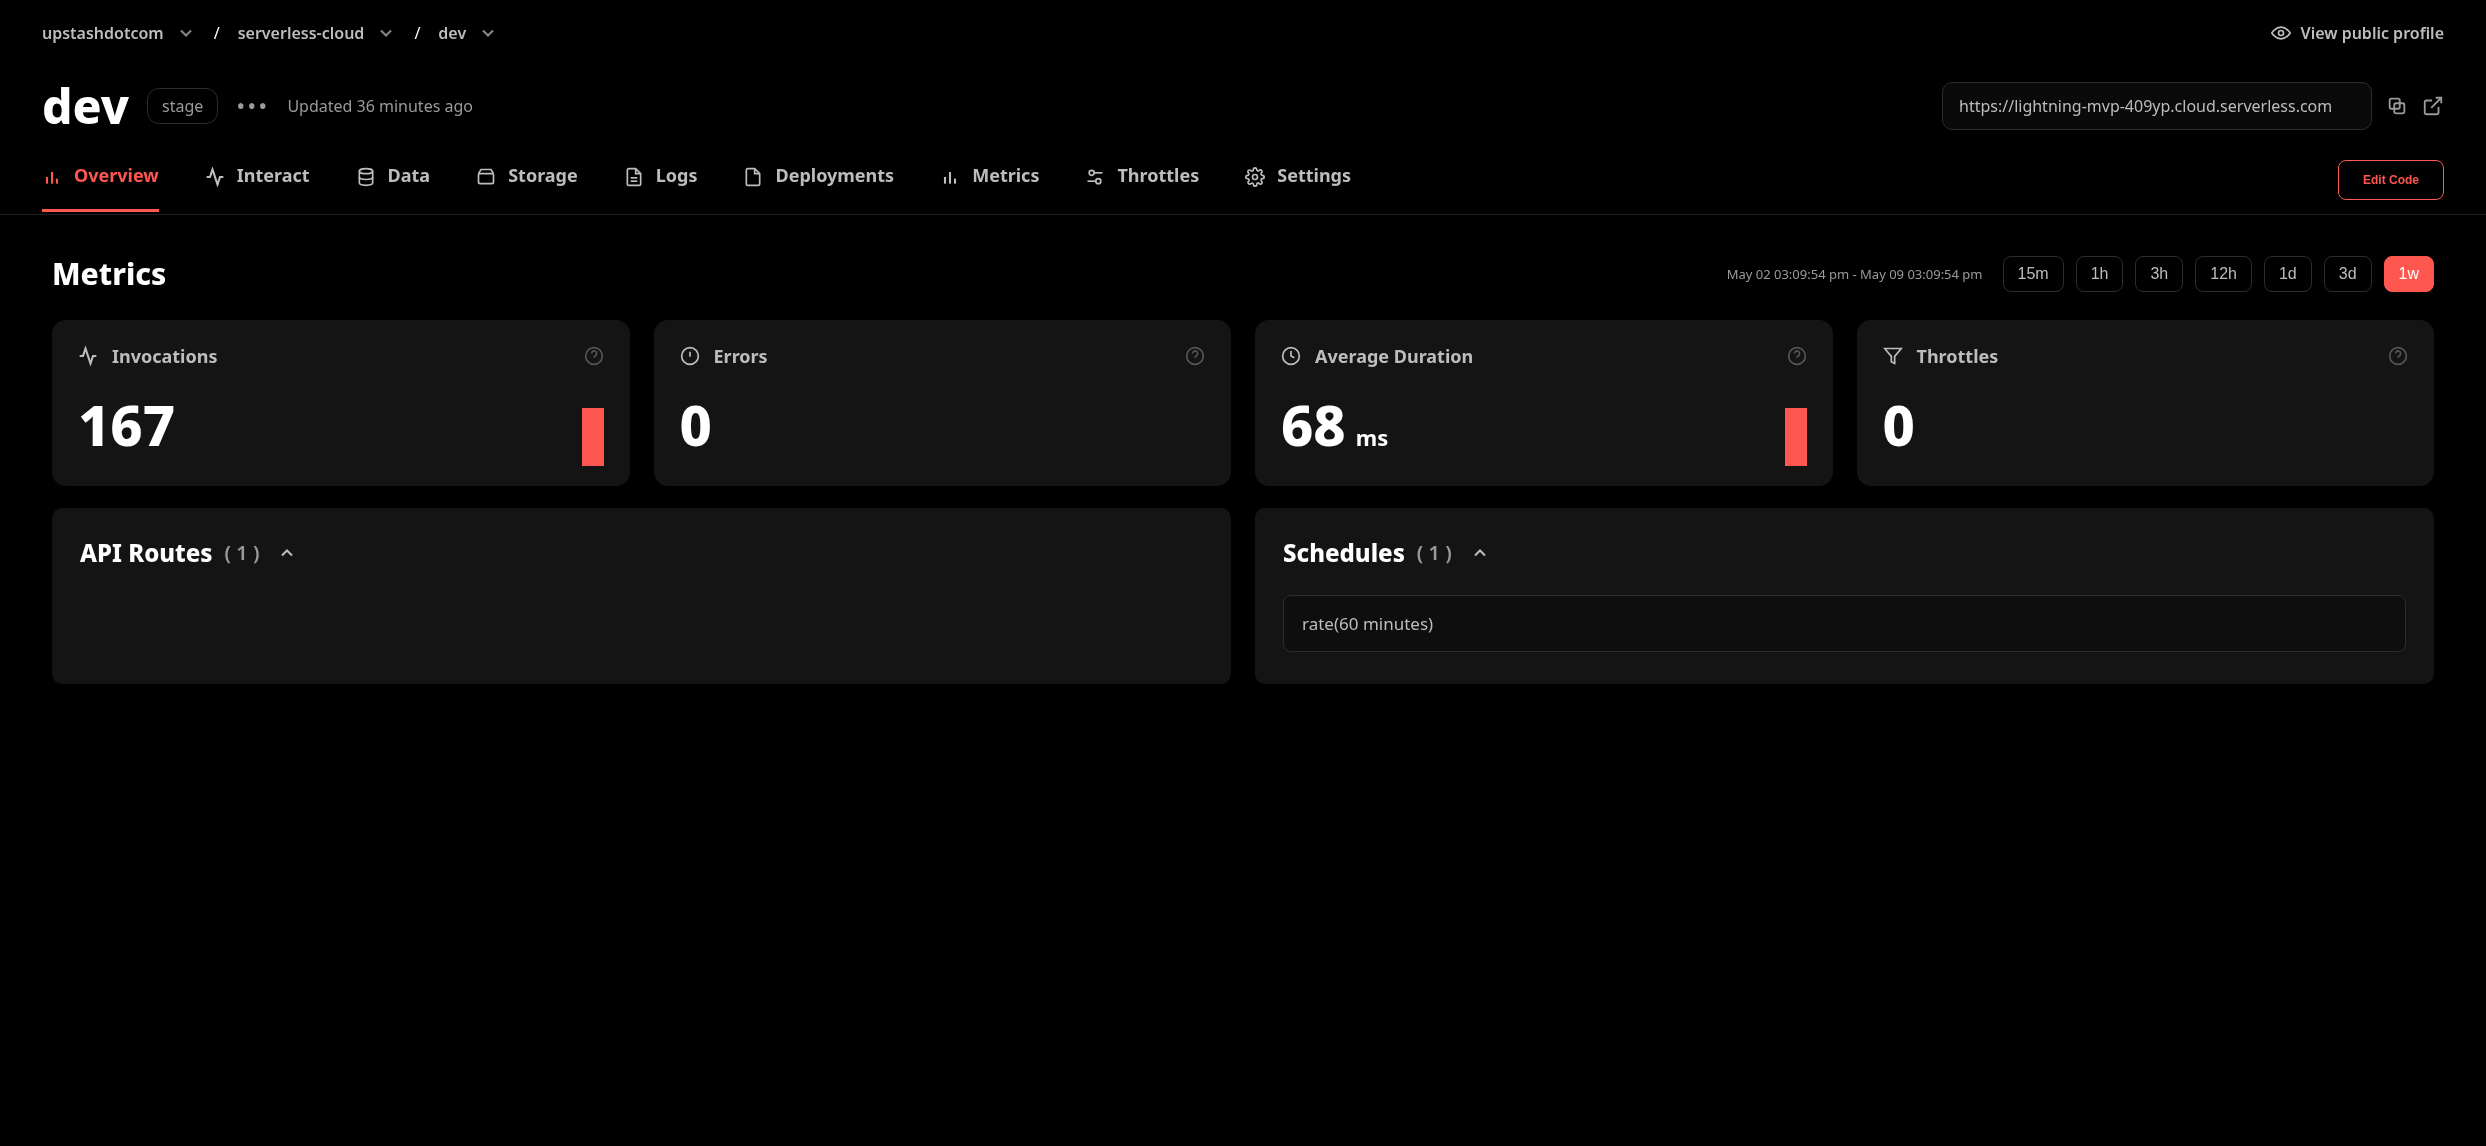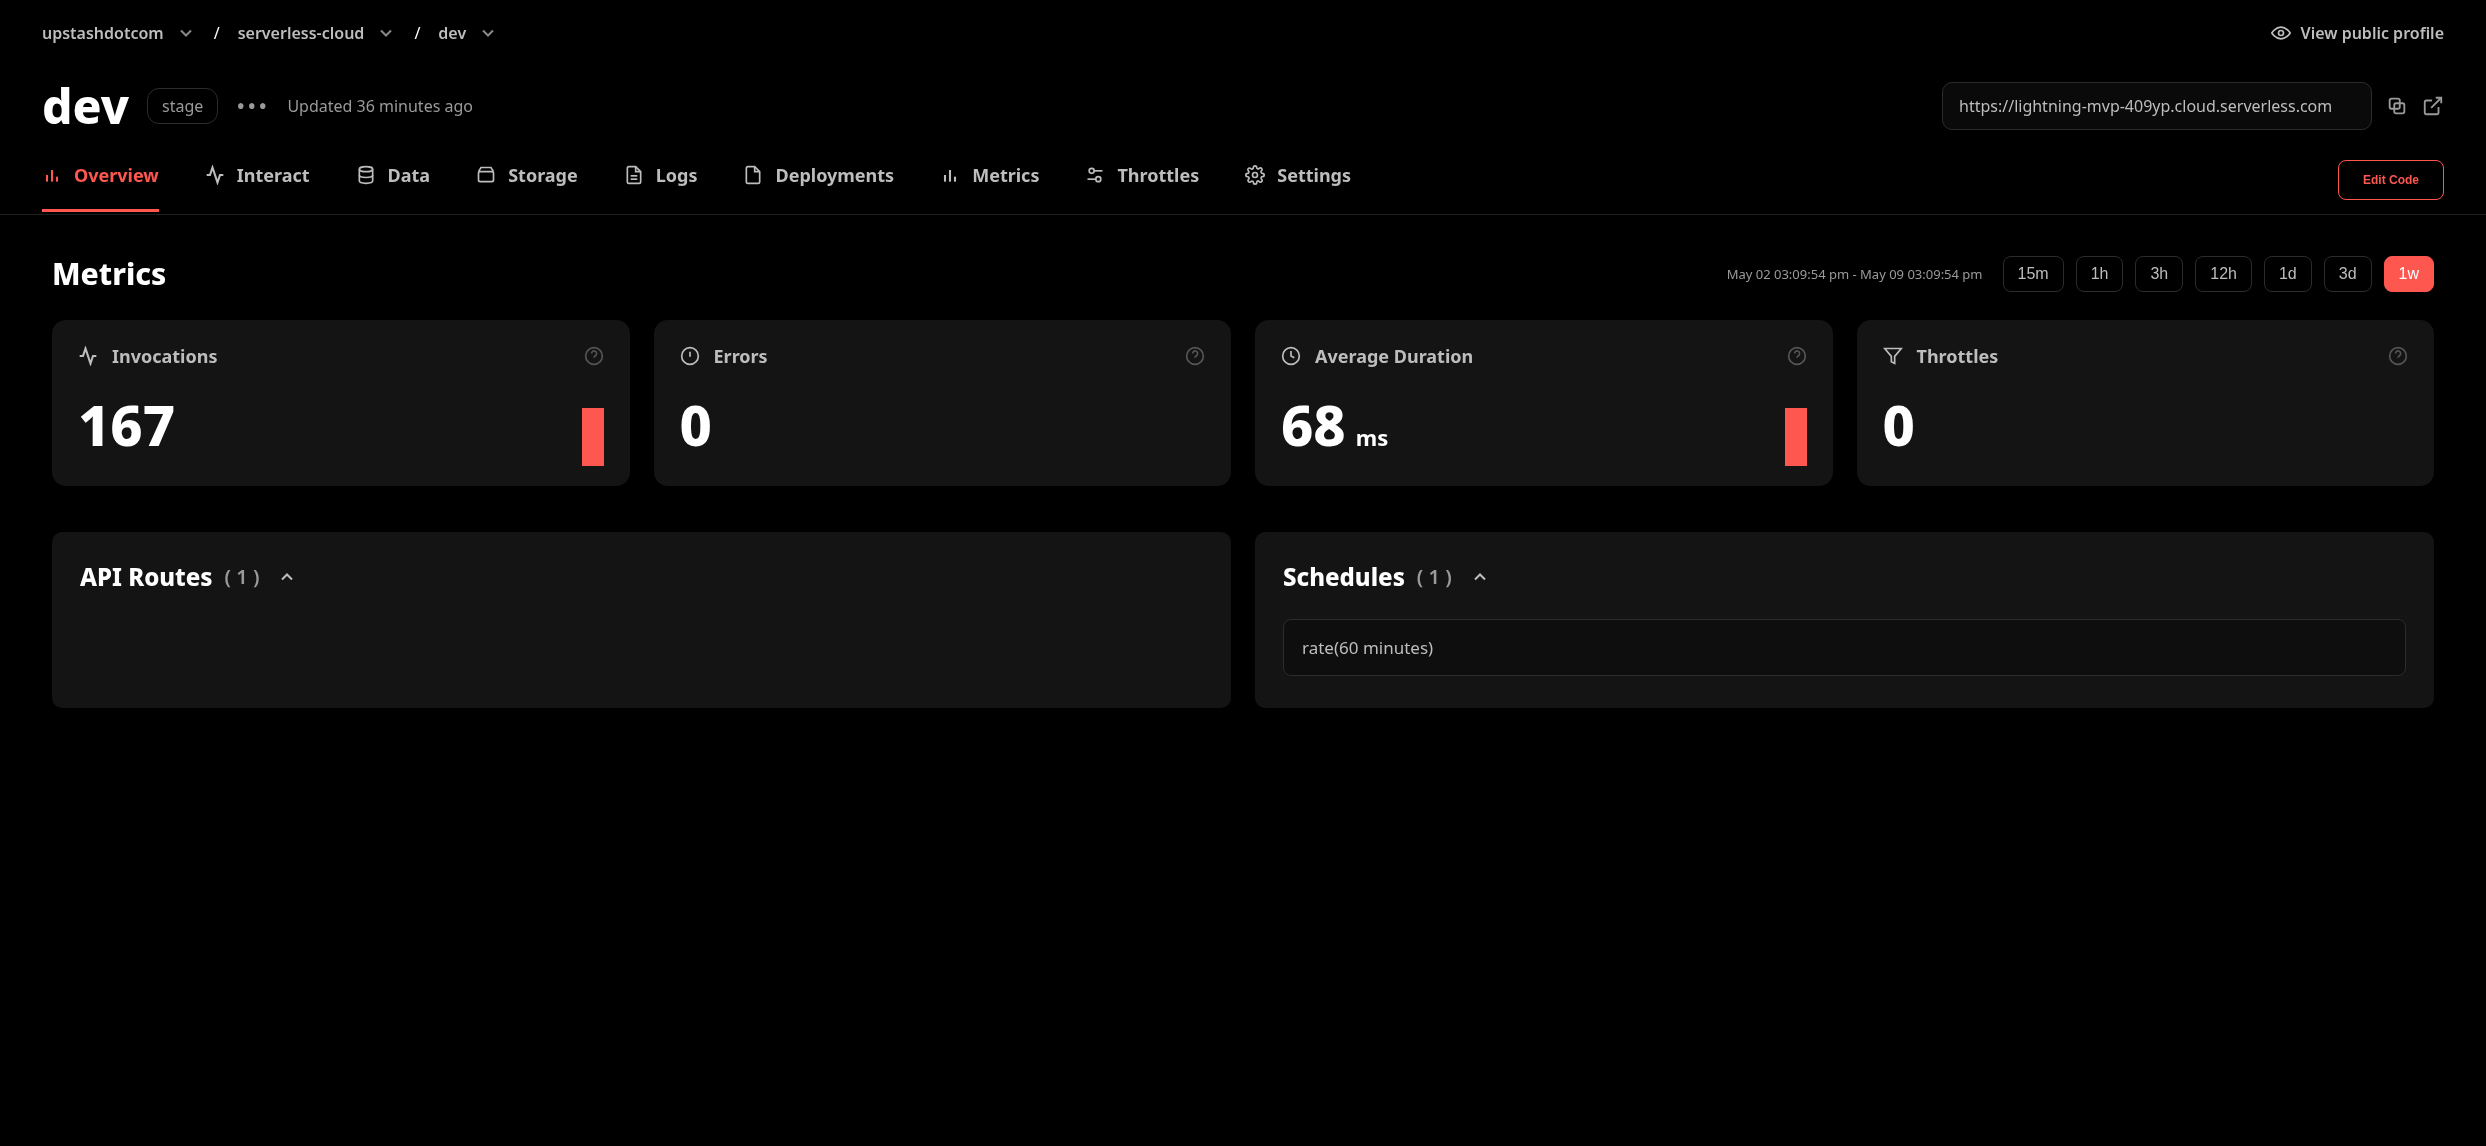--- a/index.html
+++ b/index.html
@@ -48,21 +48,21 @@
     background:#0a0a0a;
   }
   .iconbtn{color:var(--muted);display:flex}
 
   
   .tabs{
     display:flex;align-items:center;gap:46px;
     padding:30px 42px 0;
     border-bottom:1px solid #1e1e1e;
   }
-  .tab{display:flex;align-items:center;gap:12px;color:var(--muted2);font-weight:700;font-size:18px;padding-bottom:22px;border-bottom:3px solid transparent}
+  .tab{display:flex;align-items:flex-end;gap:12px;color:var(--muted2);font-weight:700;font-size:18px;padding-bottom:22px;border-bottom:3px solid transparent}
   .tab.active{color:var(--accent);border-bottom-color:var(--accent)}
   .tab .ico{color:inherit}
   .tabs-right{margin-left:auto;padding-bottom:14px}
   .edit-btn{
     border:1px solid var(--accent);color:var(--accent);background:transparent;
     border-radius:8px;padding:12px 24px;font-weight:800;font-size:12px;cursor:pointer
   }
 
   
   .content{padding:38px 52px 60px}
@@ -74,21 +74,21 @@
   .pill.active{background:var(--accent);border-color:var(--accent);color:#fff}
 
   .cards{display:grid;grid-template-columns:repeat(4,1fr);gap:24px;margin-top:26px}
   .card{background:var(--panel);border-radius:14px;padding:24px 26px;position:relative;min-height:160px}
   .card-title{display:flex;align-items:center;gap:14px;color:var(--muted2);font-weight:700;font-size:18px}
   .help{margin-left:auto;color:#555}
   .big{font-size:56px;font-weight:800;margin-top:18px;display:flex;align-items:baseline;gap:10px}
   .big .unit{font-size:22px;font-weight:700}
   .bar{position:absolute;right:26px;bottom:20px;width:22px;height:58px;background:var(--accent)}
 
-  .lower{display:grid;grid-template-columns:1fr 1fr;gap:24px;margin-top:46px}
+  .lower{display:grid;grid-template-columns:1fr 1fr;gap:24px;margin-top:22px}
   .panel{background:var(--panel);border-radius:10px;padding:28px 28px 32px}
   .panel-h{display:flex;align-items:center;gap:12px;font-size:24px;font-weight:800}
   .panel-h .count{color:var(--muted);font-weight:600;font-size:20px}
   .panel-h .chev{margin-left:6px;color:var(--muted2)}
   .row{display:flex;align-items:center;gap:24px;margin-top:26px}
   .method{color:var(--muted);font-weight:600;width:80px}
   .field{flex:1;border:1px solid var(--border);border-radius:8px;background:#0e0e0e;padding:16px 18px;color:var(--muted2);font-size:17px}
 
   
   .i{width:20px;height:20px}

